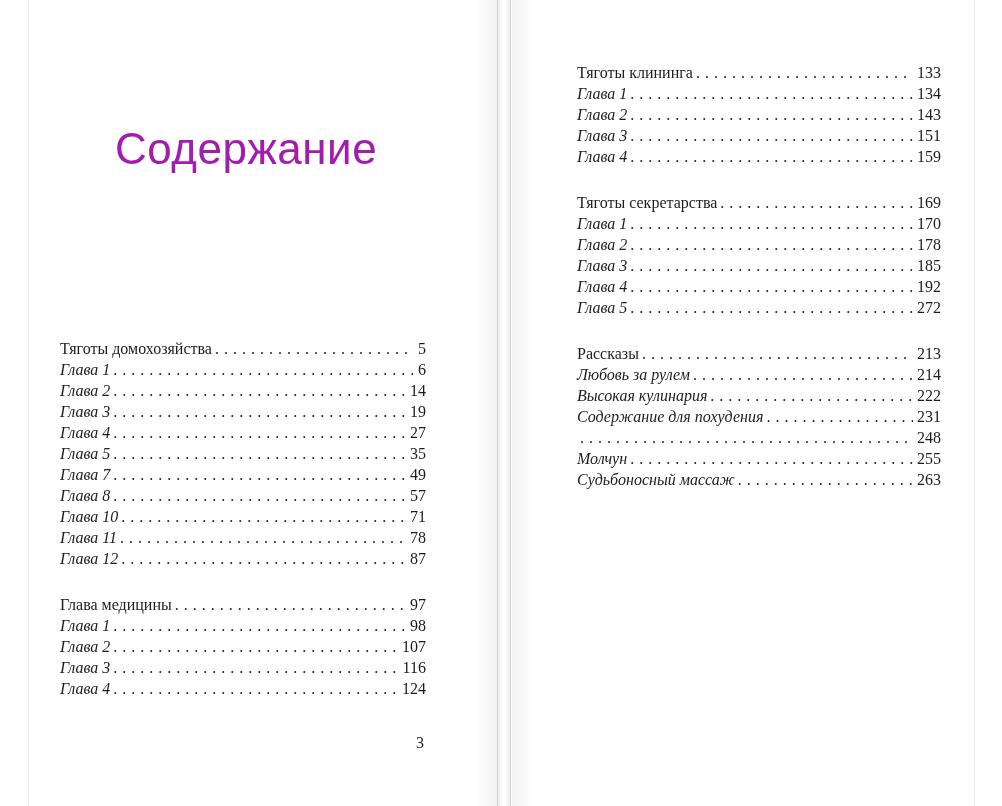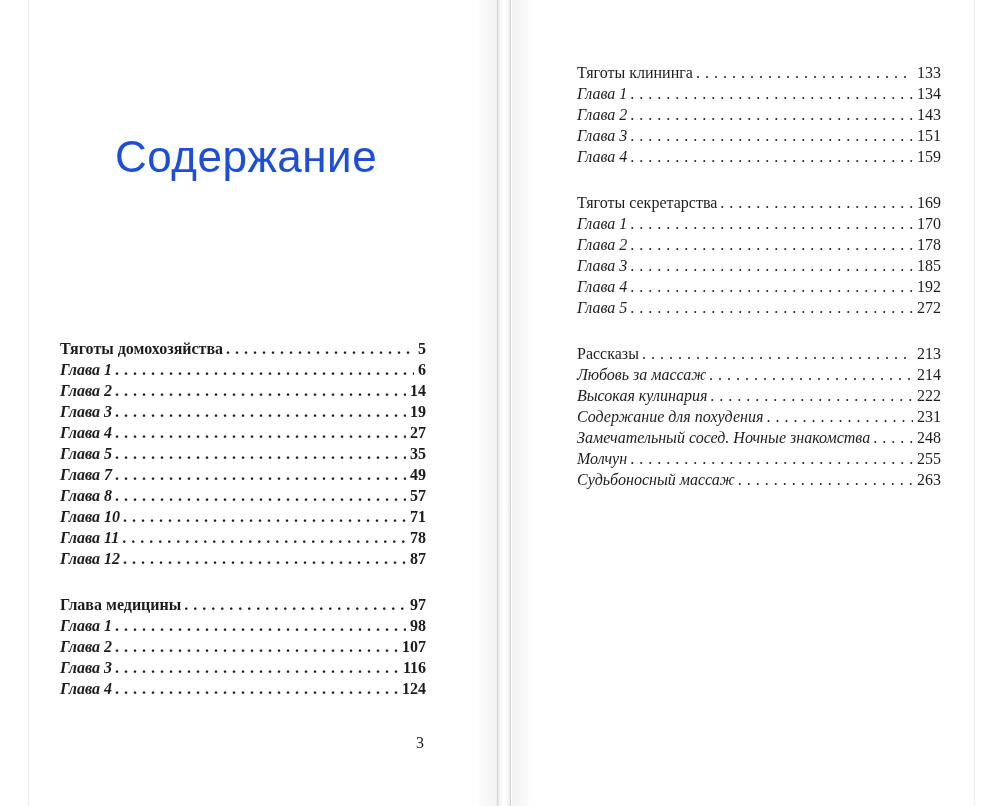--- a/index.html
+++ b/index.html
@@ -42,34 +42,34 @@
   .gutter-shade.l { left: 475px; background: linear-gradient(90deg, rgba(0,0,0,0) 0%, rgba(0,0,0,0.05) 100%); }
   .gutter-shade.r { left: 512px; background: linear-gradient(90deg, rgba(0,0,0,0.05) 0%, rgba(0,0,0,0) 100%); }
 
   .page { position: absolute; top: 0; bottom: 0; }
   .page.left  { left: 0;    width: 497px; }
   .page.right { left: 512px; width: 490px; }
 
   .toc-title {
     position: absolute;
     left: 115px;
-    top: 132px;
+    top: 124px;
     font-family: "Liberation Sans", sans-serif;
     font-weight: 400;
     font-size: 44px;
     letter-spacing: 0.5px;
-    color: #1d4ed8;
+    color: #a21caf;
   }
 
   .toc {
     position: absolute;
     font-size: 16px;
     line-height: 21px;
   }
-  .toc.left-toc  { left: 60px;  top: 338px; width: 366px; font-weight: bold; }
+  .toc.left-toc  { left: 60px;  top: 338px; width: 366px; }
   .toc.right-toc { left: 65px;  top: 62px;  width: 364px; } 
 
   .toc-section + .toc-section { margin-top: 25px; }
 
   .toc-row {
     display: flex;
     align-items: center;
     cursor: default;
   }
   .toc-label { white-space: nowrap; }
@@ -263,36 +263,35 @@
             <span class="toc-page">272</span>
           </div>
         </div>
         <div class="toc-section">
           <div class="toc-row">
             <span class="toc-label">Рассказы</span>
             <span class="toc-dots"></span>
             <span class="toc-page">213</span>
           </div>
           <div class="toc-row">
-            <span class="toc-label it">Любовь за массаж</span>
+            <span class="toc-label it">Любовь за рулем</span>
             <span class="toc-dots"></span>
             <span class="toc-page">214</span>
           </div>
           <div class="toc-row">
             <span class="toc-label it">Высокая кулинария</span>
             <span class="toc-dots"></span>
             <span class="toc-page">222</span>
           </div>
           <div class="toc-row">
             <span class="toc-label it">Содержание для похудения</span>
             <span class="toc-dots"></span>
             <span class="toc-page">231</span>
           </div>
           <div class="toc-row">
-            <span class="toc-label it">Замечательный сосед. Ночные знакомства</span>
             <span class="toc-dots"></span>
             <span class="toc-page">248</span>
           </div>
           <div class="toc-row">
             <span class="toc-label it">Молчун</span>
             <span class="toc-dots"></span>
             <span class="toc-page">255</span>
           </div>
           <div class="toc-row">
             <span class="toc-label it">Судьбоносный массаж</span>

